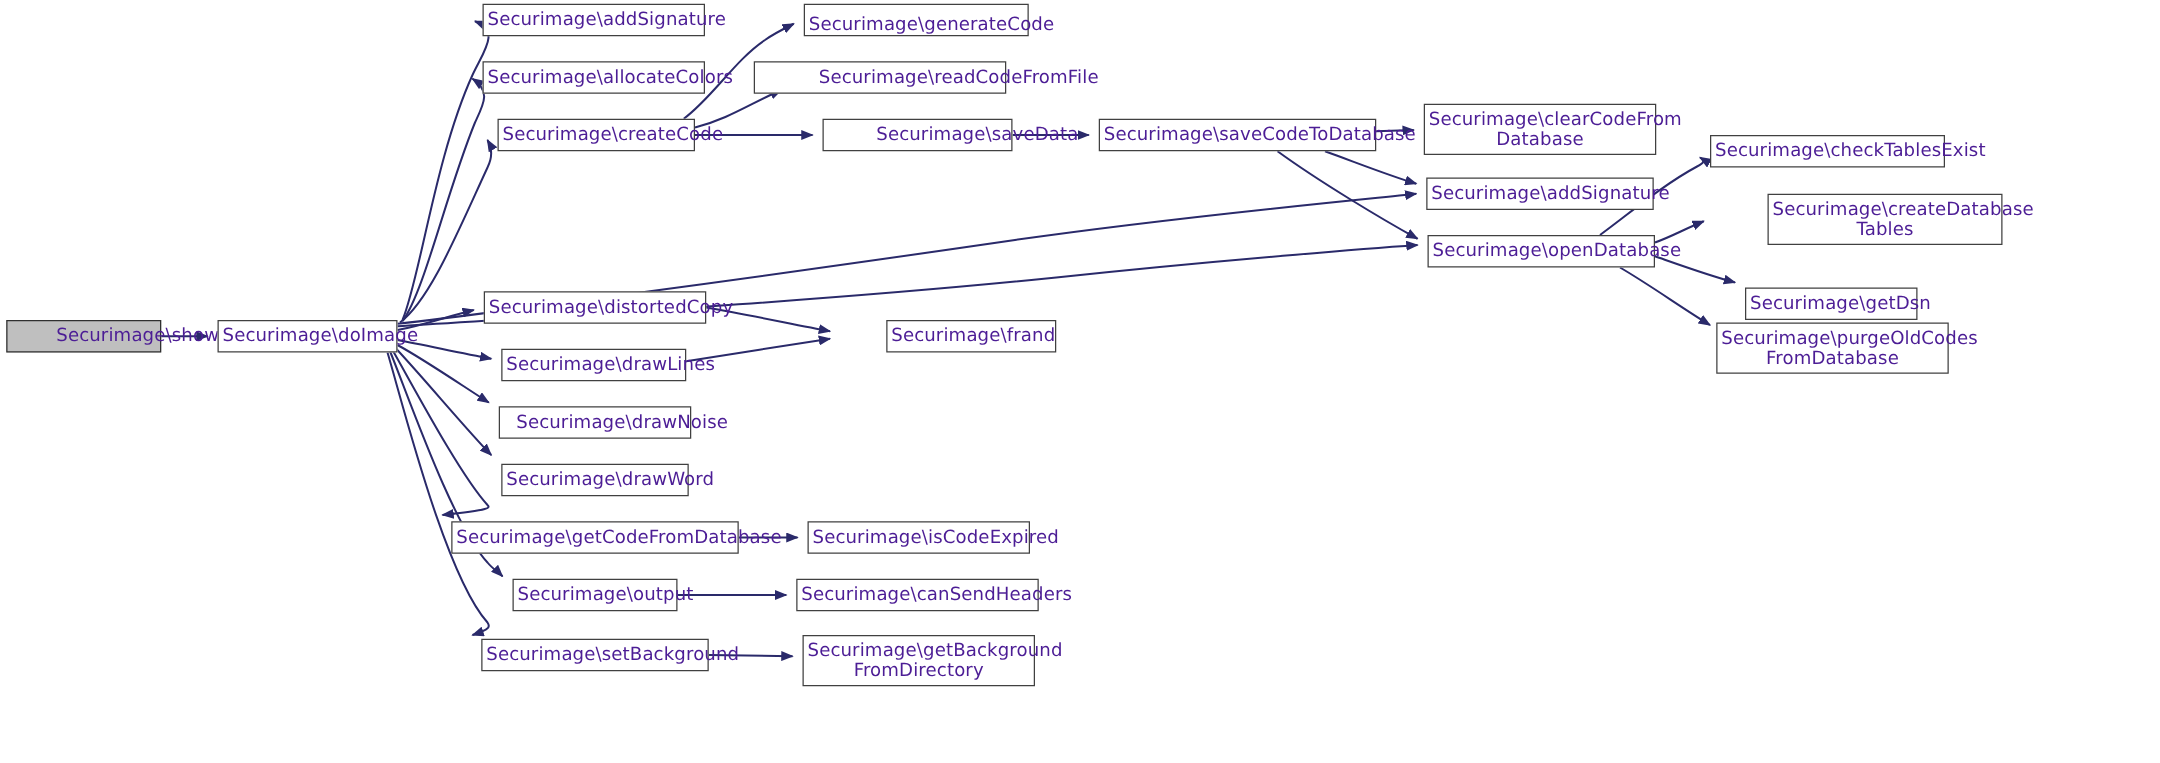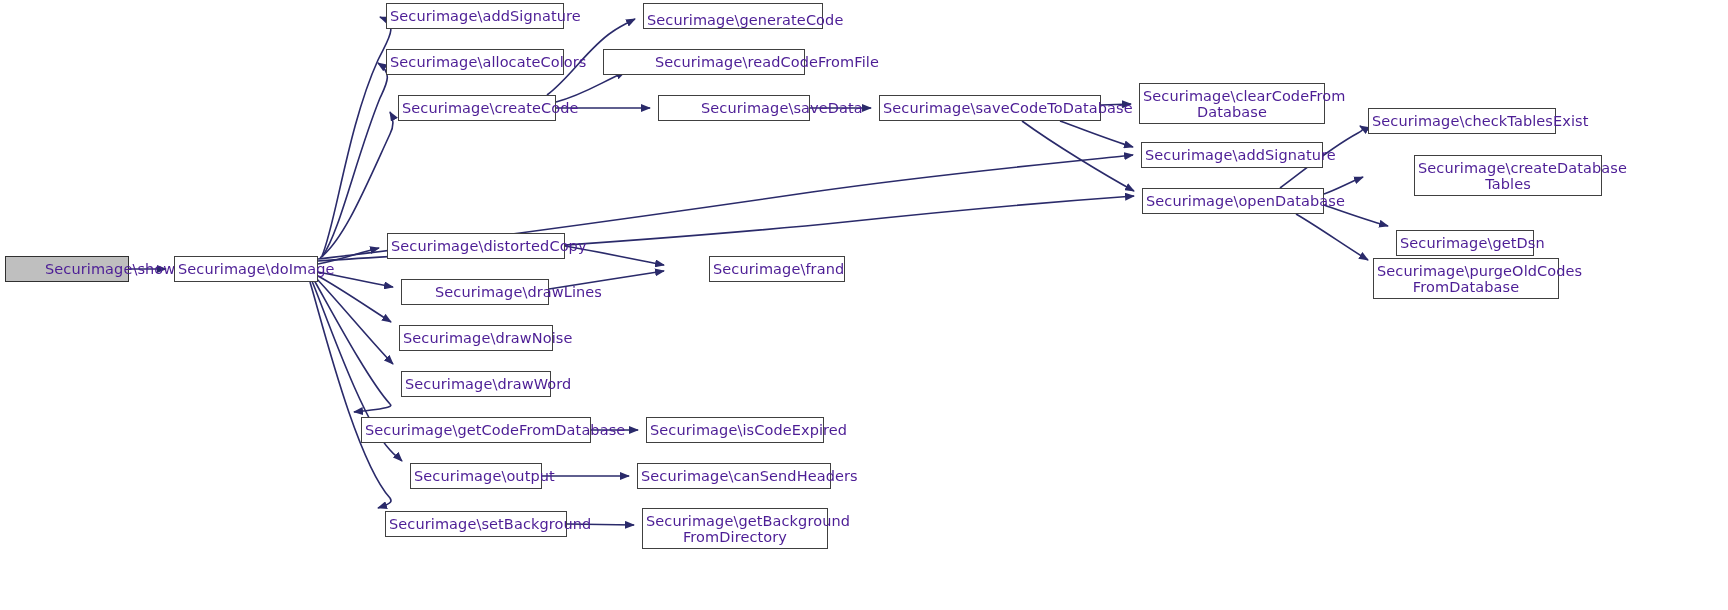--- a/index.html
+++ b/index.html
@@ -107,23 +107,23 @@
 Database</span></div>
       <div class="node" style="left: 1141px; top: 142px; width: 182px; height: 26px;"><span class="nlabel">Securimage\addSignature</span></div>
       <div class="node" style="left: 1142px; top: 188px; width: 182px; height: 26px;"><span class="nlabel">Securimage\openDatabase</span></div>
       <div class="node" style="left: 1368px; top: 108px; width: 188px; height: 26px;"><span class="nlabel">Securimage\checkTablesExist</span></div>
       <div class="node" style="left: 1371px; top: 155px; width: 188px; height: 41px; margin-left: 43px;"><span class="nlabel">Securimage\createDatabase
 Tables</span></div>
       <div class="node" style="left: 1396px; top: 230px; width: 138px; height: 26px;"><span class="nlabel">Securimage\getDsn</span></div>
       <div class="node" style="left: 1373px; top: 258px; width: 186px; height: 41px;"><span class="nlabel">Securimage\purgeOldCodes
 FromDatabase</span></div>
       <div class="node" style="left: 387px; top: 233px; width: 178px; height: 26px;"><span class="nlabel">Securimage\distortedCopy</span></div>
-      <div class="node" style="left: 401px; top: 279px; width: 148px; height: 26px; padding-left: 30px;"><span class="nlabel">Securimage\drawLines</span></div>
+      <div class="node" style="left: 401px; top: 279px; width: 148px; height: 26px;"><span class="nlabel">Securimage\drawLines</span></div>
       <div class="node" style="left: 672px; top: 256px; width: 136px; height: 26px; margin-left: 37px;"><span class="nlabel">Securimage\frand</span></div>
-      <div class="node" style="left: 399px; top: 325px; width: 154px; height: 26px;"><span class="nlabel">Securimage\drawNoise</span></div>
+      <div class="node" style="left: 399px; top: 325px; width: 154px; height: 26px; padding-left: 10px;"><span class="nlabel">Securimage\drawNoise</span></div>
       <div class="node" style="left: 401px; top: 371px; width: 150px; height: 26px; align-items: center;"><span class="nlabel">Securimage\drawWord</span></div>
       <div class="node" style="left: 361px; top: 417px; width: 230px; height: 26px;"><span class="nlabel">Securimage\getCodeFromDatabase</span></div>
       <div class="node" style="left: 646px; top: 417px; width: 178px; height: 26px;"><span class="nlabel">Securimage\isCodeExpired</span></div>
       <div class="node" style="left: 410px; top: 463px; width: 132px; height: 26px;"><span class="nlabel">Securimage\output</span></div>
       <div class="node" style="left: 637px; top: 463px; width: 194px; height: 26px;"><span class="nlabel">Securimage\canSendHeaders</span></div>
       <div class="node" style="left: 385px; top: 511px; width: 182px; height: 26px;"><span class="nlabel">Securimage\setBackground</span></div>
       <div class="node" style="left: 642px; top: 508px; width: 186px; height: 41px;"><span class="nlabel">Securimage\getBackground
 FromDirectory</span></div>
     </div>
 </div>

